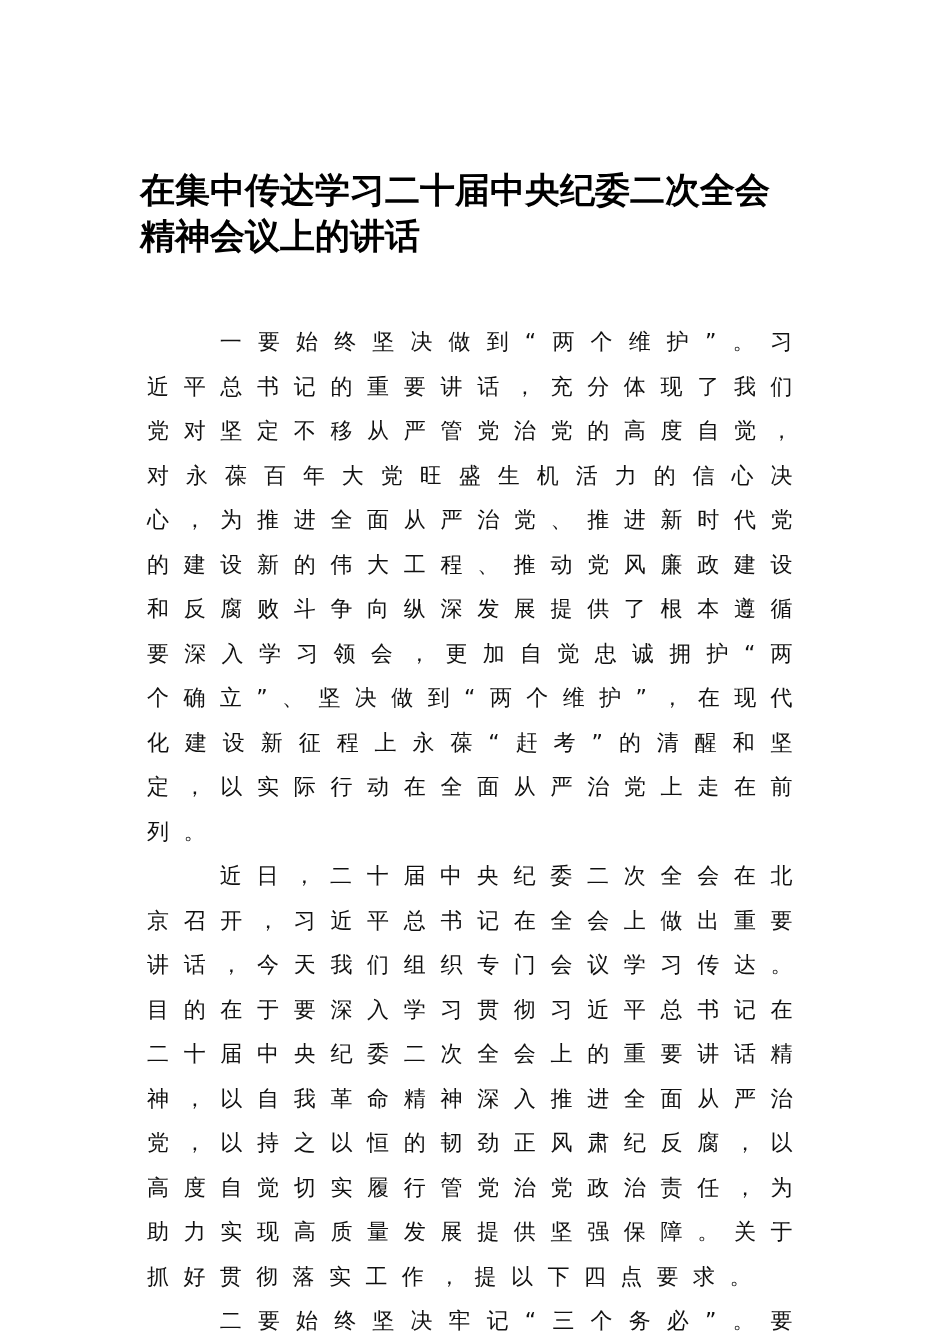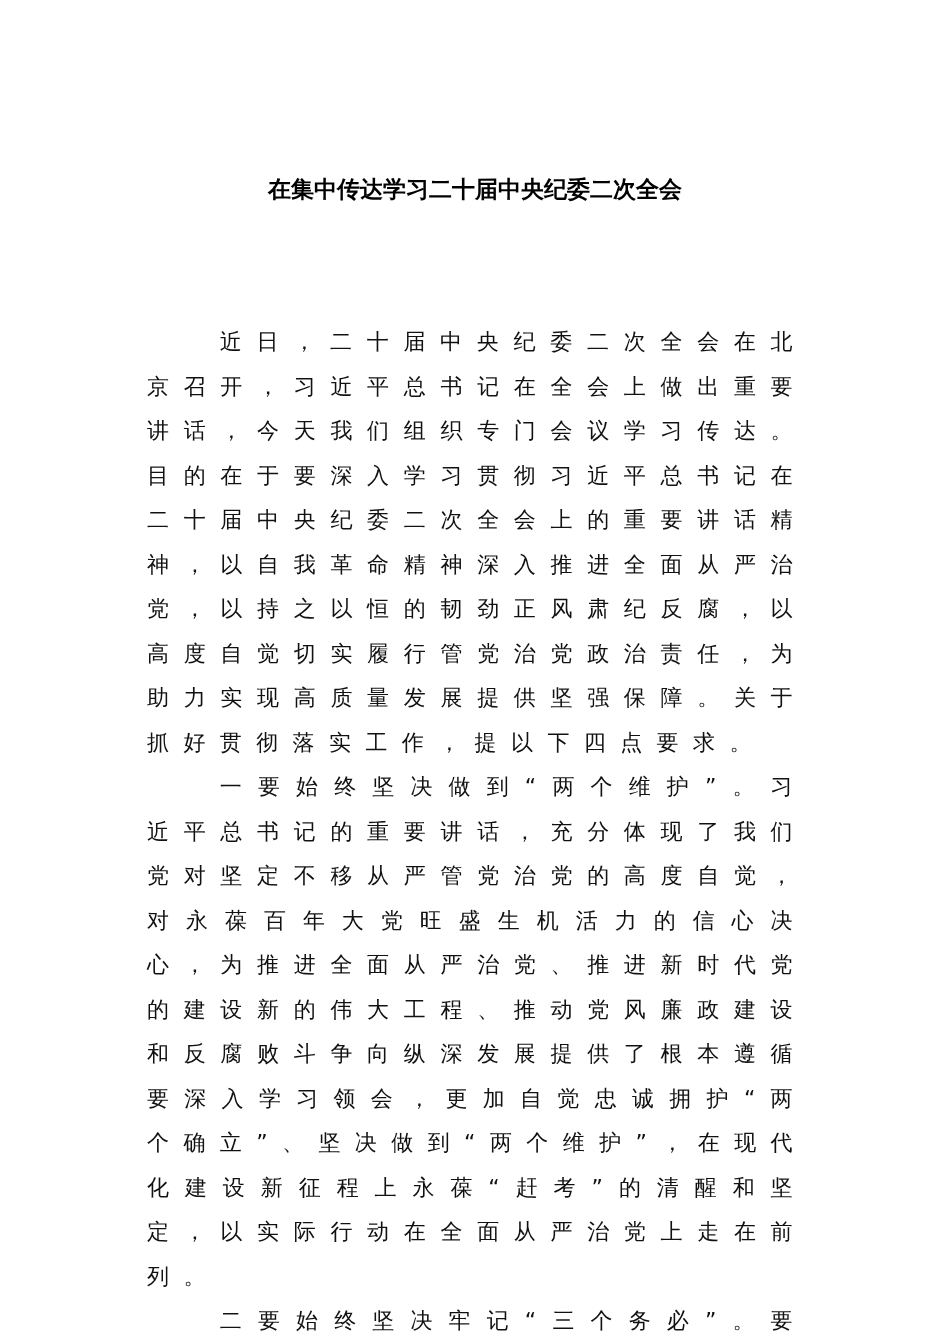--- a/index.html
+++ b/index.html
@@ -1,37 +1,38 @@
 <!DOCTYPE html>
 <html><head>
 <meta charset="utf-8">
 <style>
   html, body { margin: 0; padding: 0; background: #ffffff; }
   body { width: 950px; height: 1344px; position: relative; overflow: hidden; }
   .page { position: absolute; left: 0; top: 0; width: 950px; height: 1344px; background: #fff; }
   .title {
     position: absolute; left: 140px; width: 670px; top: 168px;
-    text-align: center; font-family: Liberation Mono, monospace;
-    font-weight: bold; font-size: 23px; line-height: 46px; color: #000;
+    text-align: left; font-family: Liberation Serif, serif;
+    font-weight: bold; font-size: 35px; line-height: 46px; color: #000;
     letter-spacing: 0px; margin: 0;
   }
   .body {
     position: absolute; left: 147px; top: 320px; width: 660px;
     font-family: "DejaVu Sans", "Liberation Sans", sans-serif;
     font-size: 22px; line-height: 44.5px; color: #111;
     letter-spacing: 14.4px; margin: 0;
   }
   .body p { margin: 0; text-align: justify; text-align-last: left; word-break: break-all; }
   .body p.indent { text-indent: 72.8px; }
 </style>
 </head>
 <body>
 
 <div class="page">
   <h1 class="title">
     <div>在集中传达学习二十届中央纪委二次全会</div>
+    <div>精神会议上的讲话</div>
   </h1>
   <div class="body">
+    <p class="indent">一要始终坚决做到“两个维护”。习近平总书记的重要讲话，充分体现了我们党对坚定不移从严管党治党的高度自觉，对永葆百年大党旺盛生机活力的信心决心，为推进全面从严治党、推进新时代党的建设新的伟大工程、推动党风廉政建设和反腐败斗争向纵深发展提供了根本遵循要深入学习领会，更加自觉忠诚拥护“两个确立”、坚决做到“两个维护”，在现代化建设新征程上永葆“赶考”的清醒和坚定，以实际行动在全面从严治党上走在前列。</p>
     <p class="indent">近日，二十届中央纪委二次全会在北京召开，习近平总书记在全会上做出重要讲话，今天我们组织专门会议学习传达。目的在于要深入学习贯彻习近平总书记在二十届中央纪委二次全会上的重要讲话精神，以自我革命精神深入推进全面从严治党，以持之以恒的韧劲正风肃纪反腐，以高度自觉切实履行管党治党政治责任，为助力实现高质量发展提供坚强保障。关于抓好贯彻落实工作，提以下四点要求。</p>
-    <p class="indent">一要始终坚决做到“两个维护”。习近平总书记的重要讲话，充分体现了我们党对坚定不移从严管党治党的高度自觉，对永葆百年大党旺盛生机活力的信心决心，为推进全面从严治党、推进新时代党的建设新的伟大工程、推动党风廉政建设和反腐败斗争向纵深发展提供了根本遵循要深入学习领会，更加自觉忠诚拥护“两个确立”、坚决做到“两个维护”，在现代化建设新征程上永葆“赶考”的清醒和坚定，以实际行动在全面从严治党上走在前列。</p>
     <p class="indent">二要始终坚决牢记“三个务必”。要牢牢把握全面贯彻落实党的二十大精神这条主线，牢记“三个务必”，坚持党性党纪党风一起抓，把严的基调、严的措施、严的氛</p>
   </div>
 </div>
 
 </body></html>

